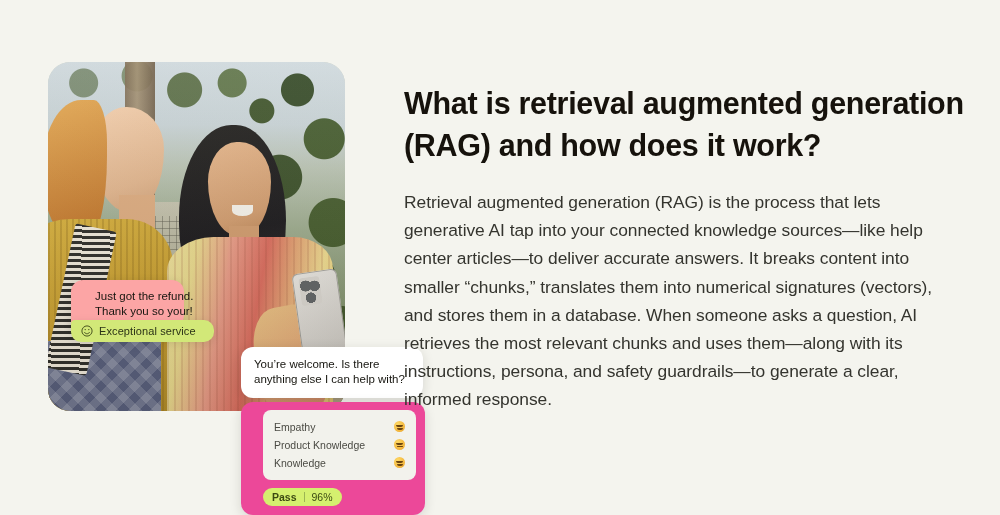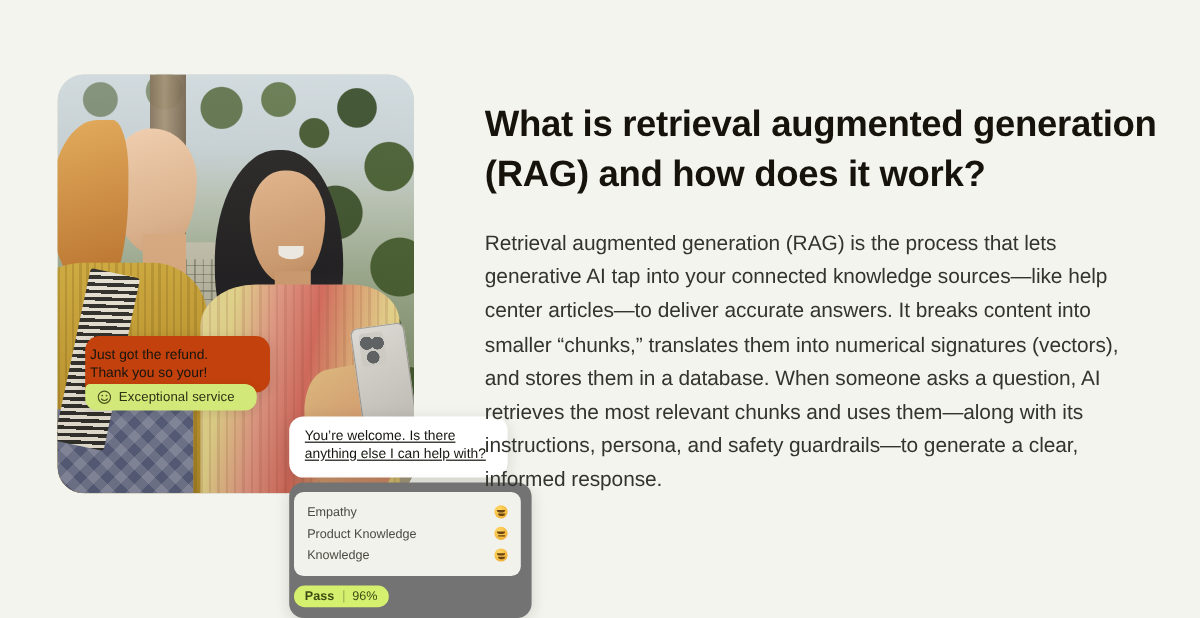--- a/index.html
+++ b/index.html
@@ -229,25 +229,25 @@
     inset: 0;
     background: linear-gradient(185deg, rgba(255,252,240,.08), rgba(60,50,30,.12));
     pointer-events: none;
   }
 
   
   .bubble-customer {
     position: absolute;
     left: 23px;
     top: 218px;
-    width: 154px;
+    width: 113px;
     border-radius: 12px 12px 12px 4px;
-    background: #c2410c;
+    background: #fca5a5;
     box-shadow: 0 2px 10px rgba(30,28,20,.12);
-    padding: 9px 12px 8px 4px;
+    padding: 9px 12px 8px 24px;
   }
   .bubble-customer p {
     font-size: 11.5px;
     line-height: 15px;
     color: #16150f;
     white-space: nowrap;
   }
 
   .badge-service {
     position: absolute;
@@ -279,33 +279,32 @@
     width: 182px;
     border-radius: 12px;
     background: #ffffff;
     box-shadow: 0 3px 12px rgba(30,28,20,.14);
     padding: 10px 13px 11px 13px;
   }
   .bubble-agent p {
     font-size: 11.5px;
     line-height: 15px;
     color: #16150f;
-    text-decoration: underline;
   }
 
   
   .scorecard {
     position: absolute;
     left: 193px;
     top: 340px;
-    width: 202px;
+    width: 184px;
     border-radius: 12px;
-    background: #737373;
+    background: #ec4899;
     box-shadow: 0 3px 12px rgba(30,28,20,.14);
-    padding: 8px 9px 9px 4px;
+    padding: 8px 9px 9px 22px;
   }
   .score-panel {
     background: #f2f2ec;
     border-radius: 8px;
     padding: 9px 11px 10px 11px;
   }
   .score-row {
     display: flex;
     align-items: center;
     justify-content: space-between;

